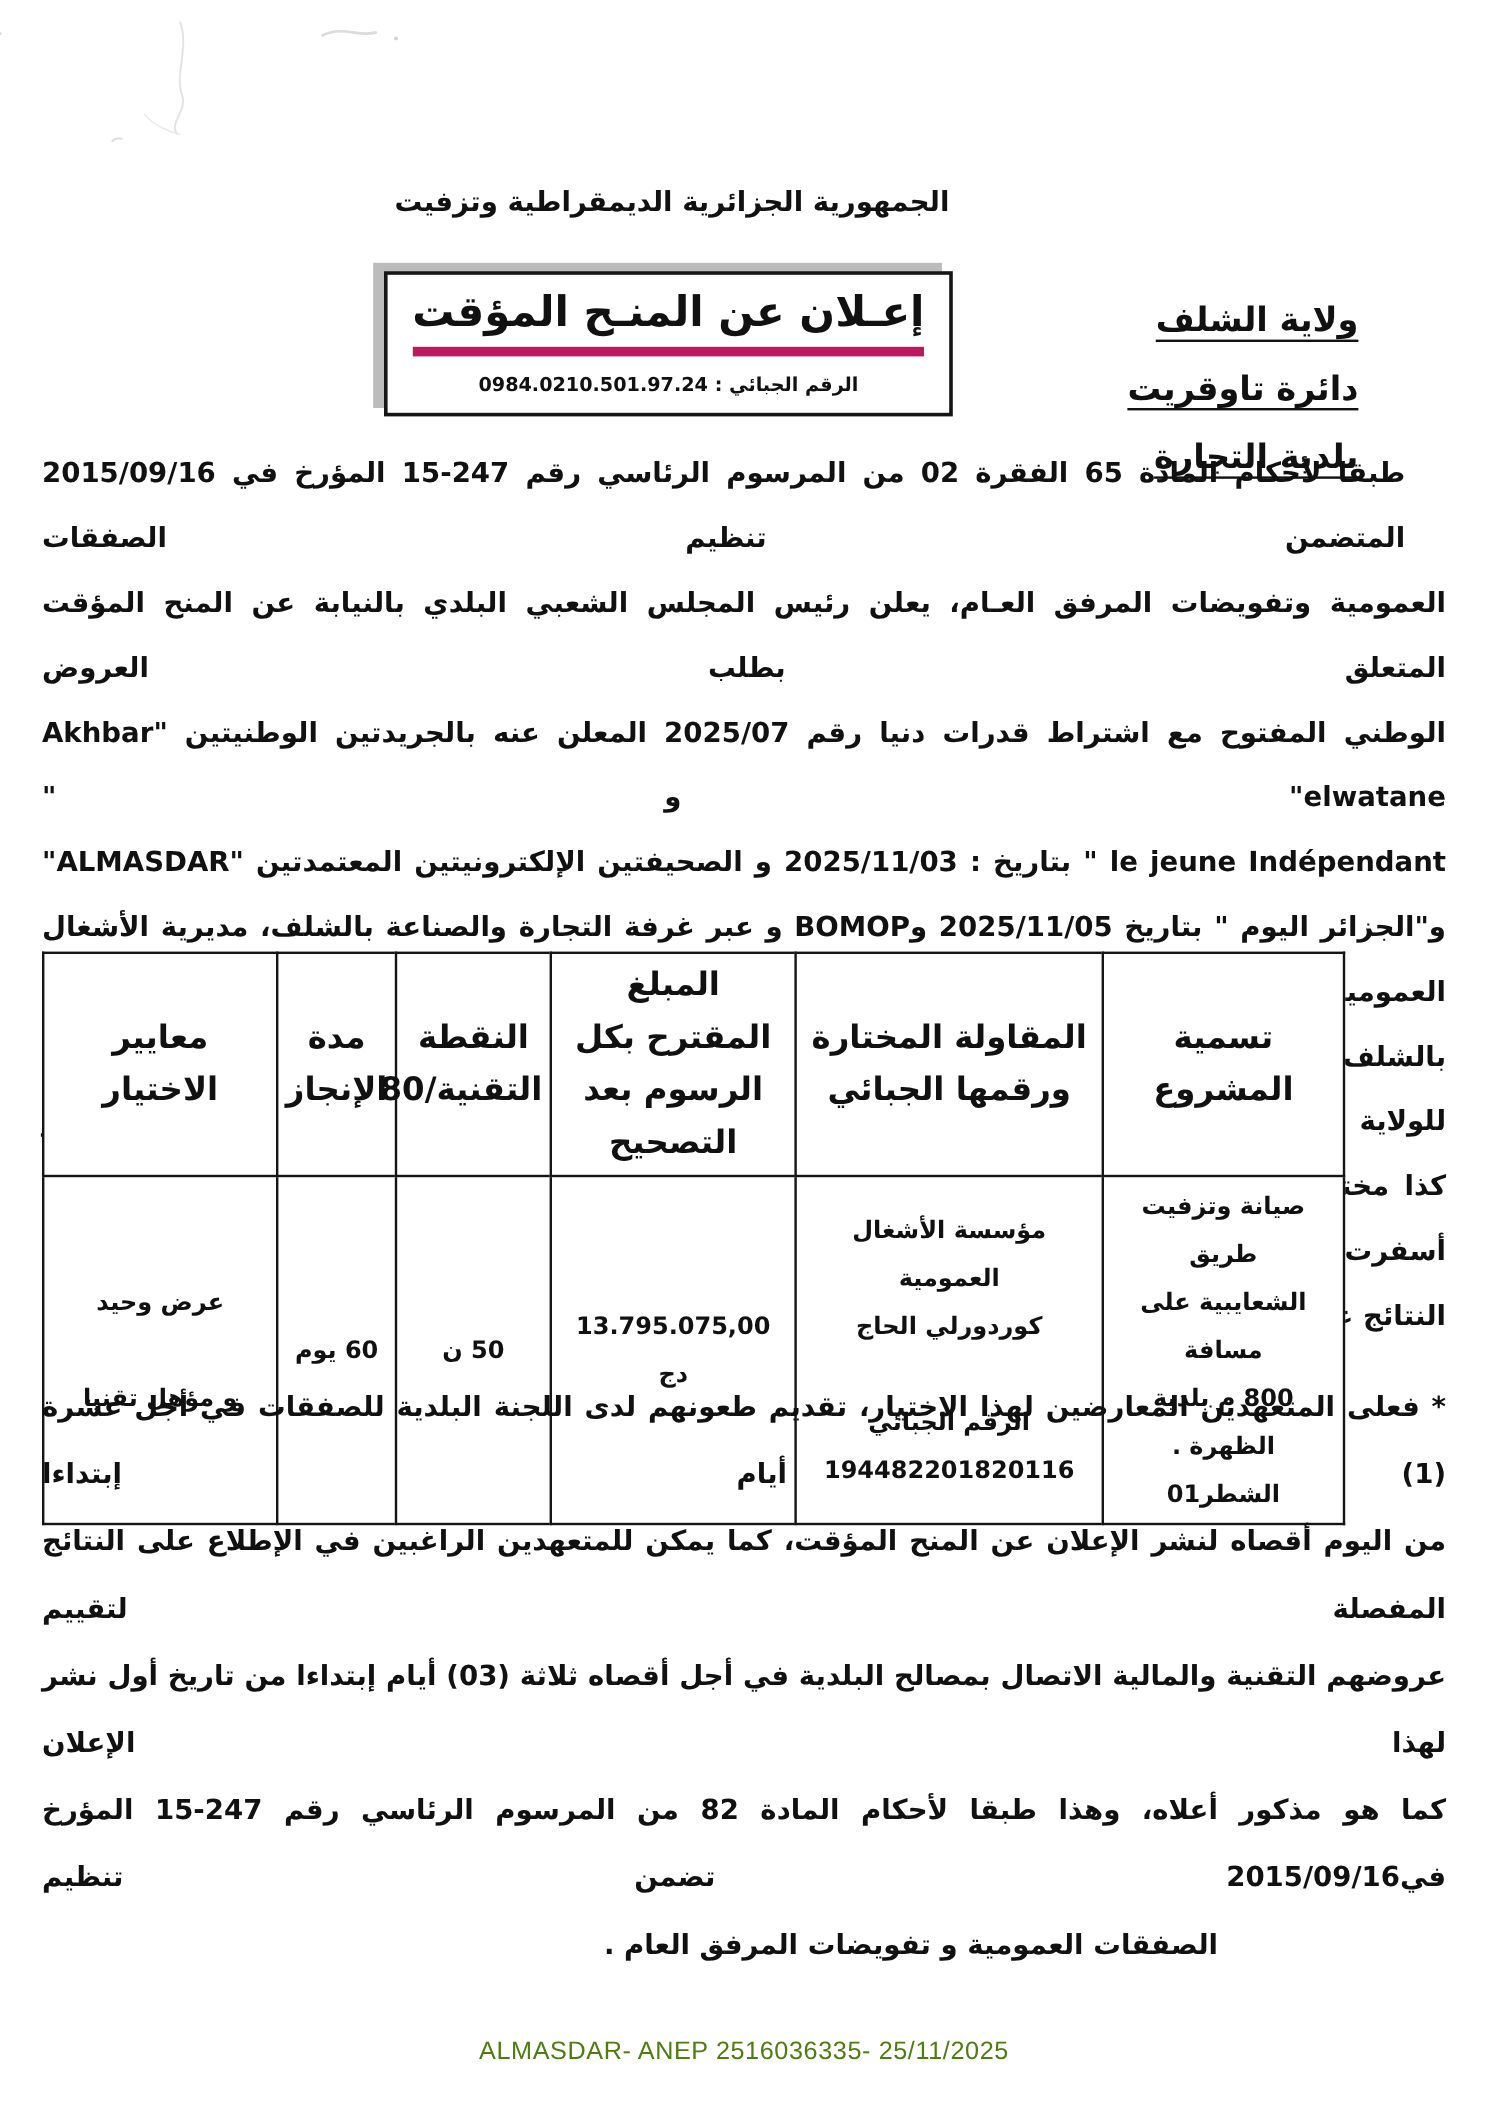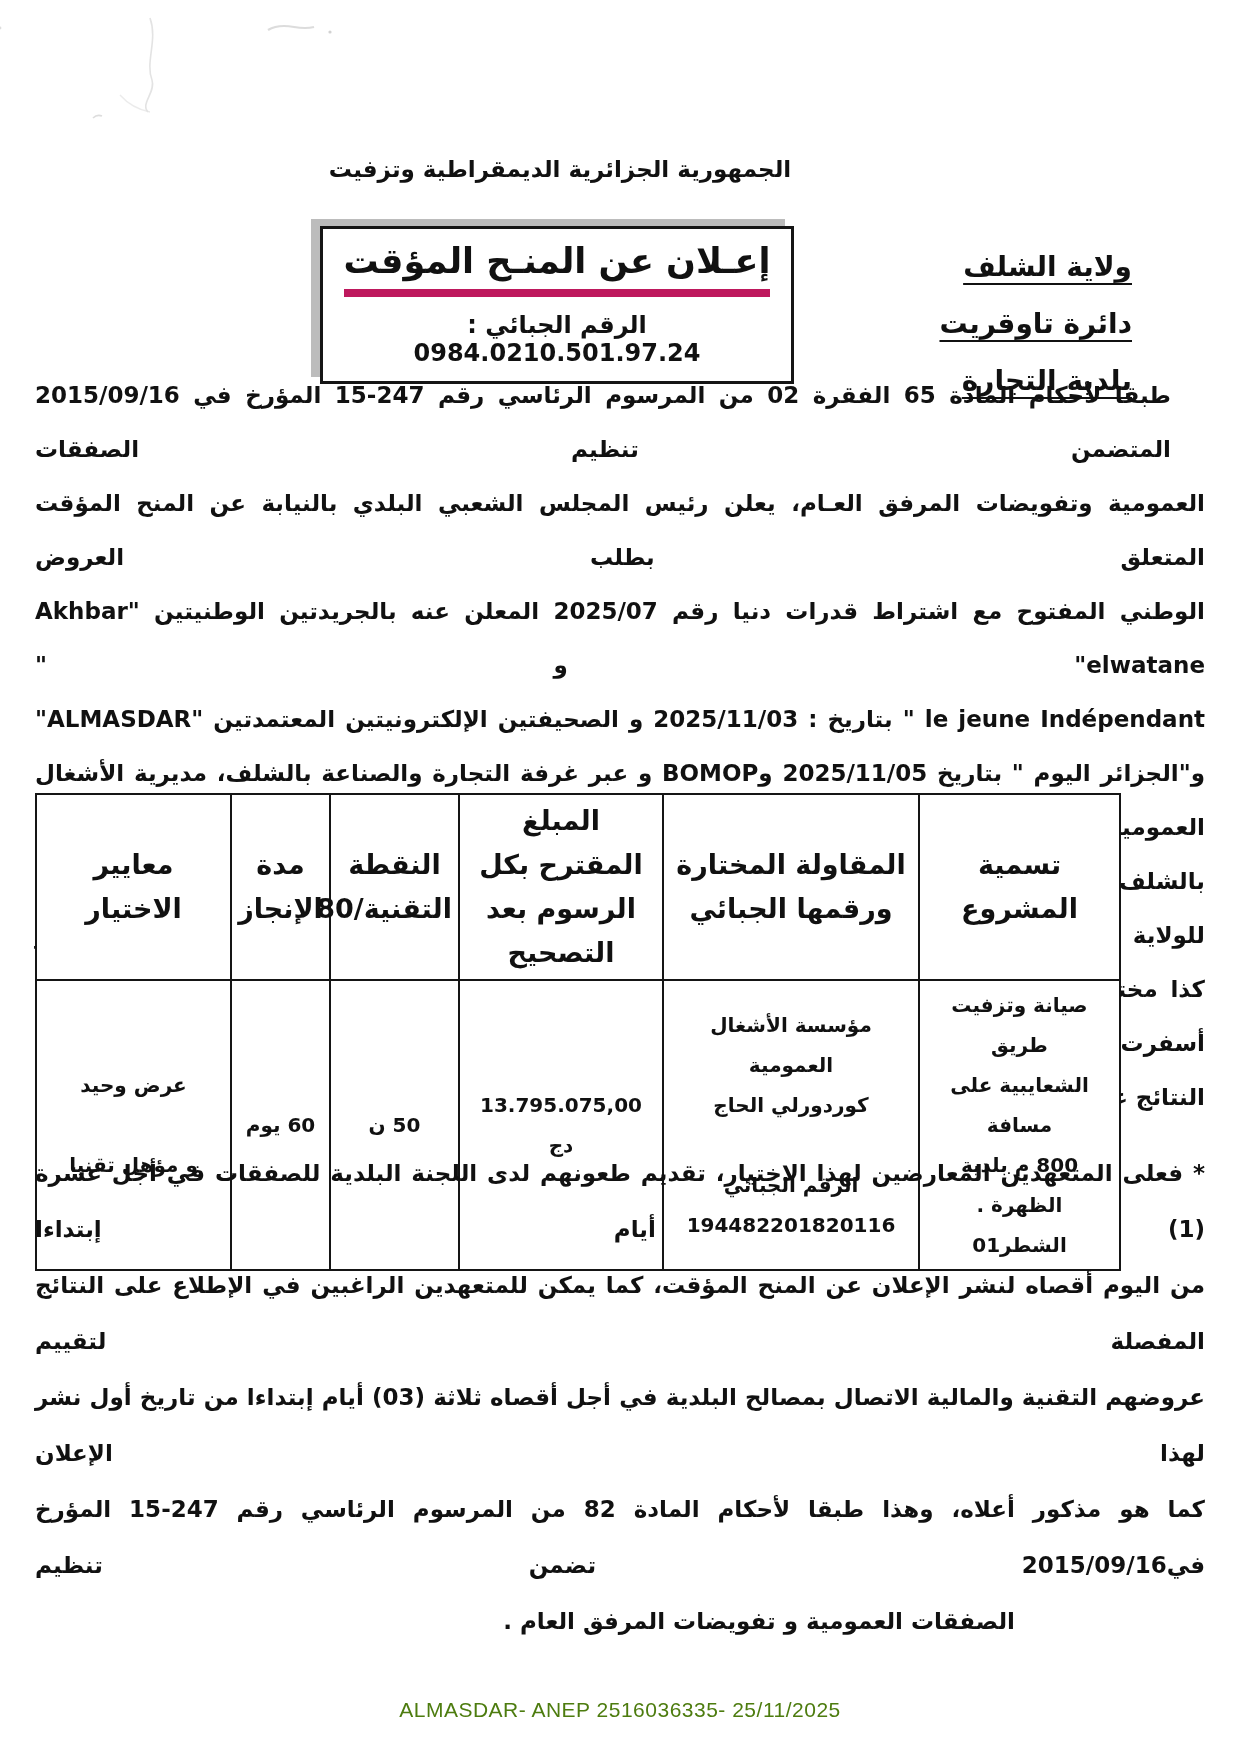--- a/index.html
+++ b/index.html
@@ -55,21 +55,21 @@
   }
   .title-main {
     display: inline-block;
     font-size: 35px; font-weight: 700;
     border-bottom: 8px solid #be185d;
     padding-bottom: 8px;
     white-space: nowrap;
   }
   .title-fiscal {
     margin-top: 14px;
-    font-size: 24px; font-weight: 700;
+    font-size: 16px; font-weight: 700;
     direction: rtl;
   }
 
   .para {
     position: absolute;
     left: 35px; right: 35px;
     direction: rtl;
     font-size: 23px; font-weight: 700;
     line-height: 54px;
   }

